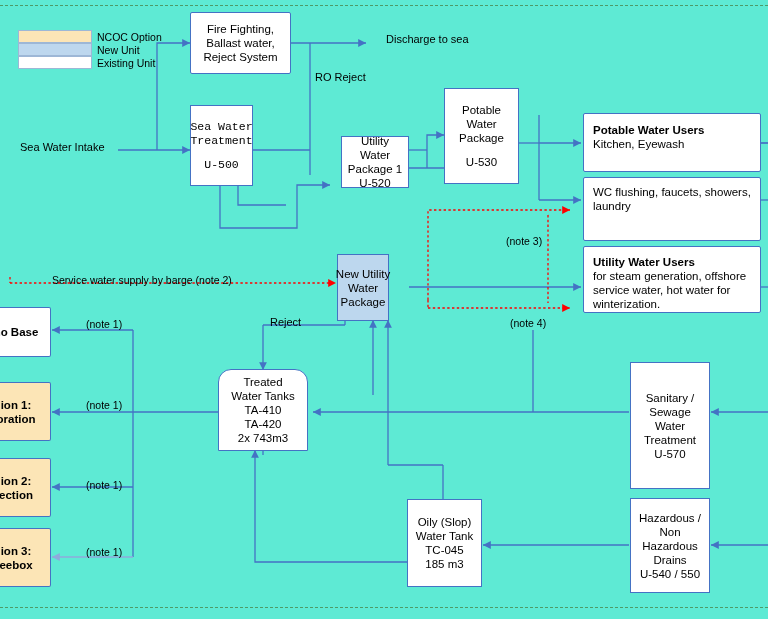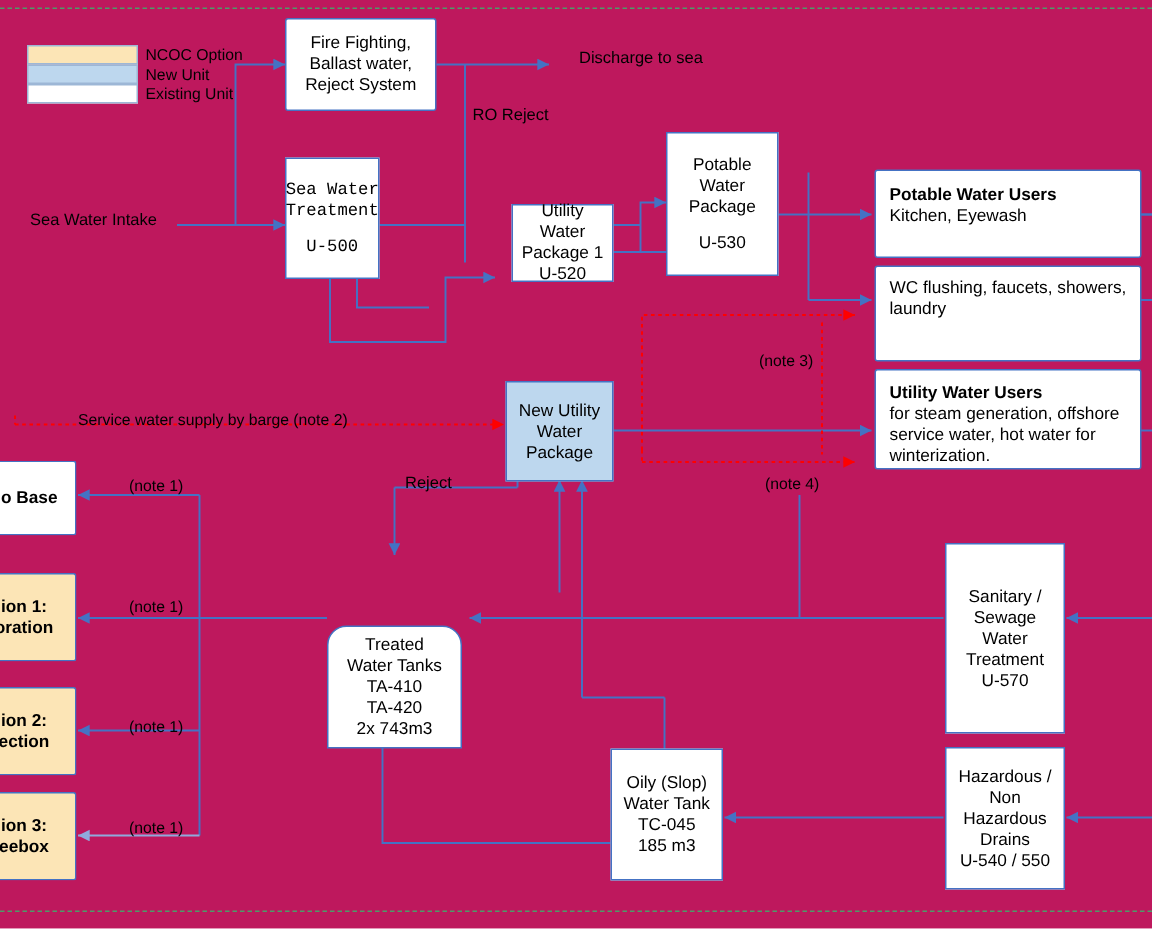--- a/index.html
+++ b/index.html
@@ -1,18 +1,18 @@
 <!DOCTYPE html>
 <html><head>
 <meta charset="utf-8">
 <title>Water System Process Flow Diagram</title>
 <style>
   html,body{margin:0;padding:0;background:#ffffff;}
   body{font-family:"Liberation Sans","DejaVu Sans",sans-serif;}
-  #canvas{position:relative;width:768px;height:619px;background:#be185d;overflow:hidden;}
+  #canvas{position:relative;width:768px;height:619px;background:#5eead4;overflow:hidden;}
   svg.wires{position:absolute;left:0;top:0;width:768px;height:619px;pointer-events:none;}
 
   .node{position:absolute;box-sizing:border-box;border:1.3px solid #4472C4;
         display:flex;flex-direction:column;align-items:center;justify-content:center;
         text-align:center;color:#000;background:#ffffff;font-size:11.5px;line-height:14px;z-index:3;}
   .node.rounded{border-radius:2px;}
   .node.tank{border-radius:13px 13px 0 0;}
   .node.newunit{background:#BDD7EE;}
   .node.ncoc{background:#FCE5B6;}
   .node .ln{display:block;white-space:nowrap;}
@@ -167,41 +167,41 @@
   </div>
 
   <div class="node" style="left:444px;top:88px;width:75px;height:96px;">
     <span class="ln">Potable</span>
     <span class="ln">Water</span>
     <span class="ln">Package</span>
     <span class="ln" style="height:10px"></span>
     <span class="ln">U-530</span>
   </div>
 
-  <div class="node newunit" style="left:337px;top:254px;width:72px;height:67px;">
+  <div class="node newunit" style="left:337px;top:254px;width:52px;height:67px;">
     <span class="ln">New Utility</span>
     <span class="ln">Water</span>
     <span class="ln">Package</span>
   </div>
 
   <div class="node rounded leftal" style="left:583px;top:113px;width:178px;height:59px;justify-content:flex-start;padding-top:9px;">
     <span class="ln bold">Potable Water Users</span>
     <span class="ln">Kitchen, Eyewash</span>
   </div>
 
   <div class="node rounded leftal" style="left:583px;top:177px;width:178px;height:64px;justify-content:flex-start;padding-top:7px;">
     <span class="ln">WC flushing, faucets, showers, laundry</span>
   </div>
 
   <div class="node rounded leftal" style="left:583px;top:246px;width:178px;height:67px;justify-content:flex-start;padding-top:8px;">
     <span class="ln bold">Utility Water Users</span>
     <span class="ln">for steam generation, offshore service water, hot water for winterization.</span>
   </div>
 
-  <div class="node tank" style="left:218px;top:369px;width:90px;height:82px;margin-top:48px;">
+  <div class="node tank" style="left:218px;top:369px;width:90px;height:82px;">
     <span class="ln">Treated</span>
     <span class="ln">Water Tanks</span>
     <span class="ln">TA-410</span>
     <span class="ln">TA-420</span>
     <span class="ln">2x 743m3</span>
   </div>
 
   <div class="node" style="left:407px;top:499px;width:75px;height:88px;">
     <span class="ln">Oily (Slop)</span>
     <span class="ln">Water Tank</span>

